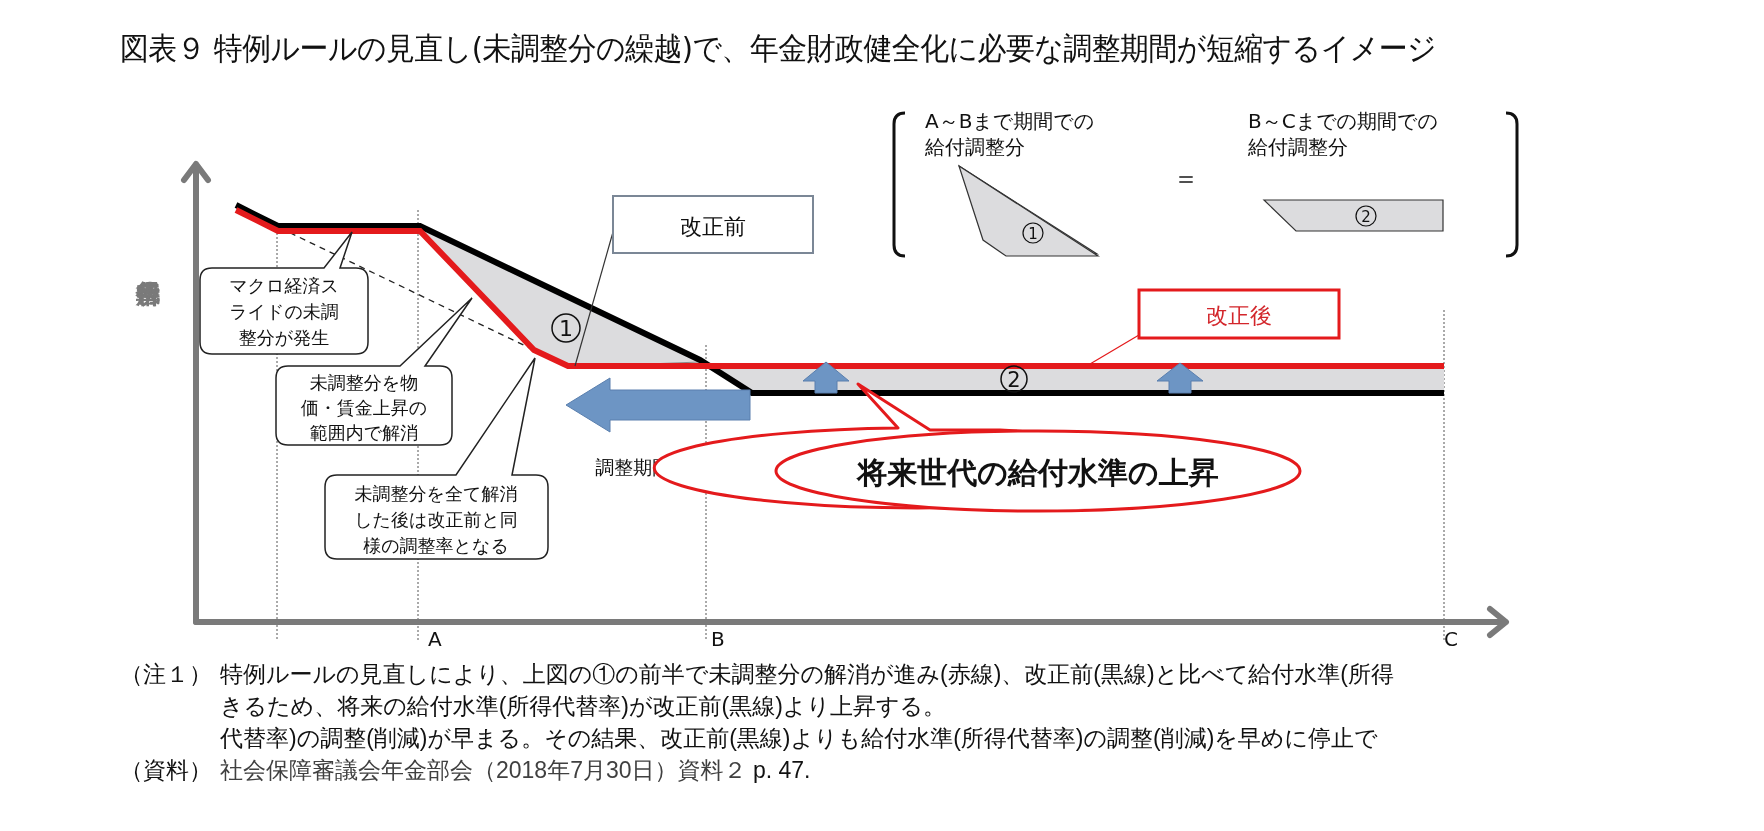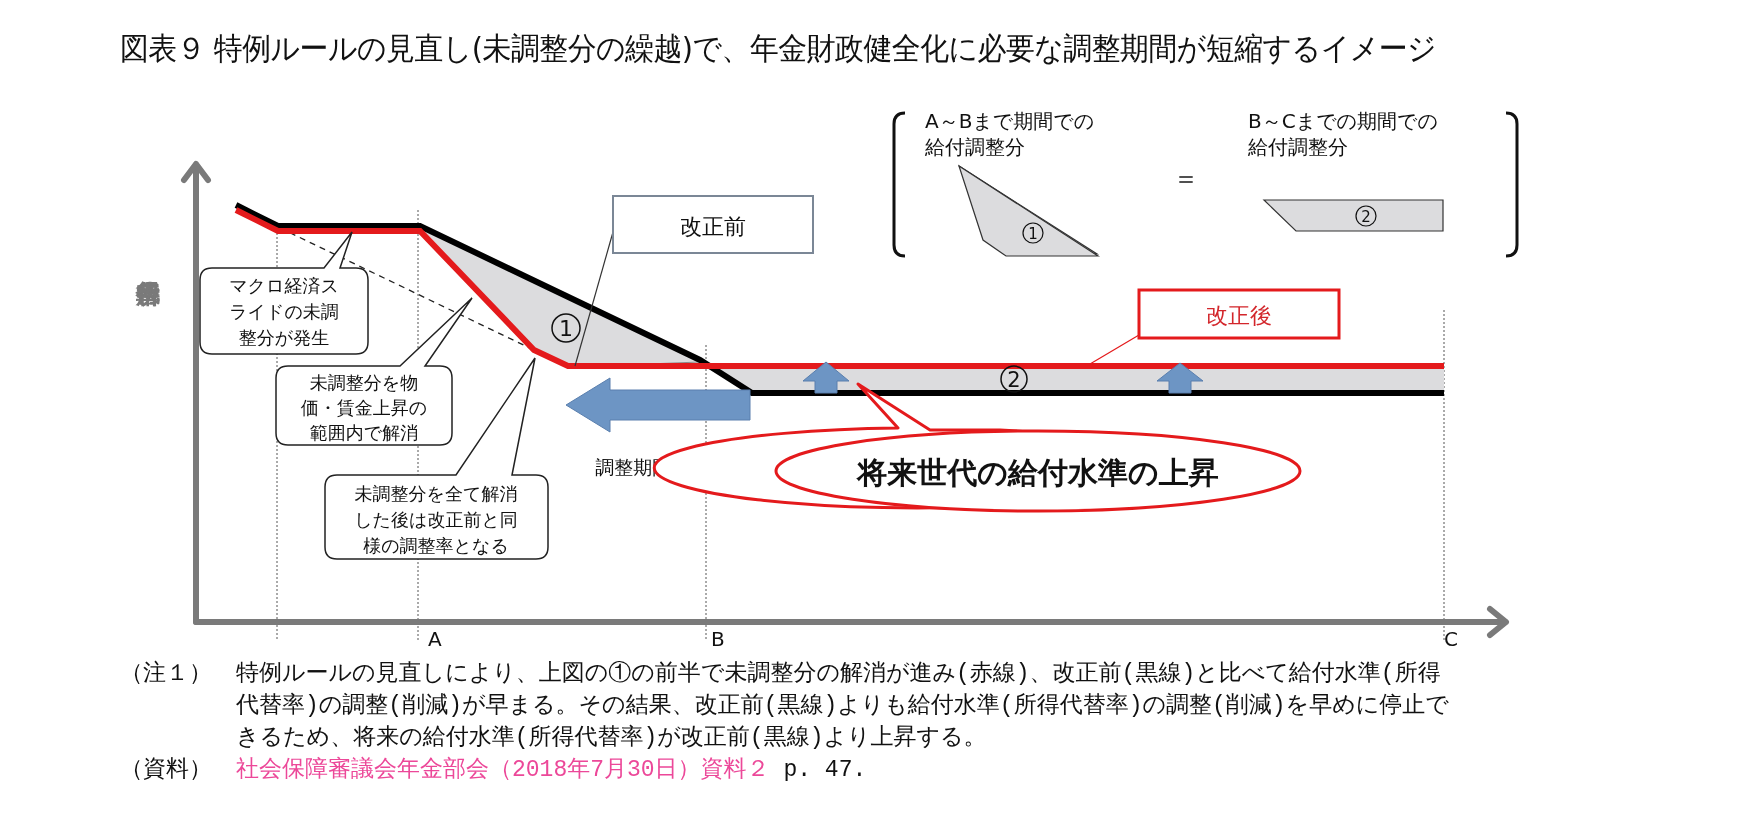--- a/index.html
+++ b/index.html
@@ -2,27 +2,27 @@
 <html><head>
 <meta charset="utf-8">
 <style>
   html, body { margin: 0; padding: 0; background: #ffffff; }
   body { width: 1764px; height: 831px; position: relative; overflow: hidden;
          font-family: "DejaVu Sans", "Liberation Sans", sans-serif; color: #111; }
   .title { position: absolute; left: 120px; top: 28px; font-size: 31px; letter-spacing: -0.5px;
            font-family: "DejaVu Sans", sans-serif; color: #111; white-space: nowrap; transform: scaleX(0.93); transform-origin: left top; }
   svg.diagram { position: absolute; left: 0; top: 0; }
   .svgtxt { font-family: "DejaVu Sans", "Liberation Sans", sans-serif; }
-  .notes { position: absolute; left: 120px; top: 658px; width: 1560px; font-family: Liberation Mono, monospace;
+  .notes { position: absolute; left: 120px; top: 658px; width: 1560px; font-family: Liberation Sans, sans-serif;
            font-size: 23px; line-height: 32px; color: #111; }
   .note-row { display: flex; }
   .note-label { width: 100px; flex: 0 0 100px; white-space: nowrap; }
   .note-body { flex: 1; }
-  .note-line { white-space: nowrap; margin-left: 16px; }
-  .source-link { color: #ec4899; }
+  .note-line { white-space: nowrap; }
+  .source-link { color: #404040; }
 </style>
 </head>
 <body>
 
 <div class="title">図表９ 特例ルールの見直し(未調整分の繰越)で、年金財政健全化に必要な調整期間が短縮するイメージ</div>
 
 <svg class="diagram" width="1764" height="831" viewBox="0 0 1764 831" xmlns="http://www.w3.org/2000/svg">
   <defs>
     <marker id="none"></marker>
   </defs>
@@ -120,22 +120,22 @@
     <circle cx="1366" cy="216" r="10" fill="none" stroke="#111" stroke-width="1.2"></circle>
     <text class="svgtxt" x="1366" y="222" font-size="15" text-anchor="middle" fill="#111">2</text>
   </g>
 </svg>
 
 <div class="notes">
   <div class="note-row">
     <div class="note-label">（注１）</div>
     <div class="note-body">
       <div class="note-line">特例ルールの見直しにより、上図の①の前半で未調整分の解消が進み(赤線)、改正前(黒線)と比べて給付水準(所得</div>
+      <div class="note-line">きるため、将来の給付水準(所得代替率)が改正前(黒線)より上昇する。</div>
       <div class="note-line">代替率)の調整(削減)が早まる。その結果、改正前(黒線)よりも給付水準(所得代替率)の調整(削減)を早めに停止で</div>
-      <div class="note-line">きるため、将来の給付水準(所得代替率)が改正前(黒線)より上昇する。</div>
     </div>
   </div>
   <div class="note-row">
     <div class="note-label">（資料）</div>
     <div class="note-body note-line">
       <span class="source-link">社会保障審議会年金部会（2018年7月30日）資料２</span><span> p. 47.</span>
     </div>
   </div>
 </div>
 

